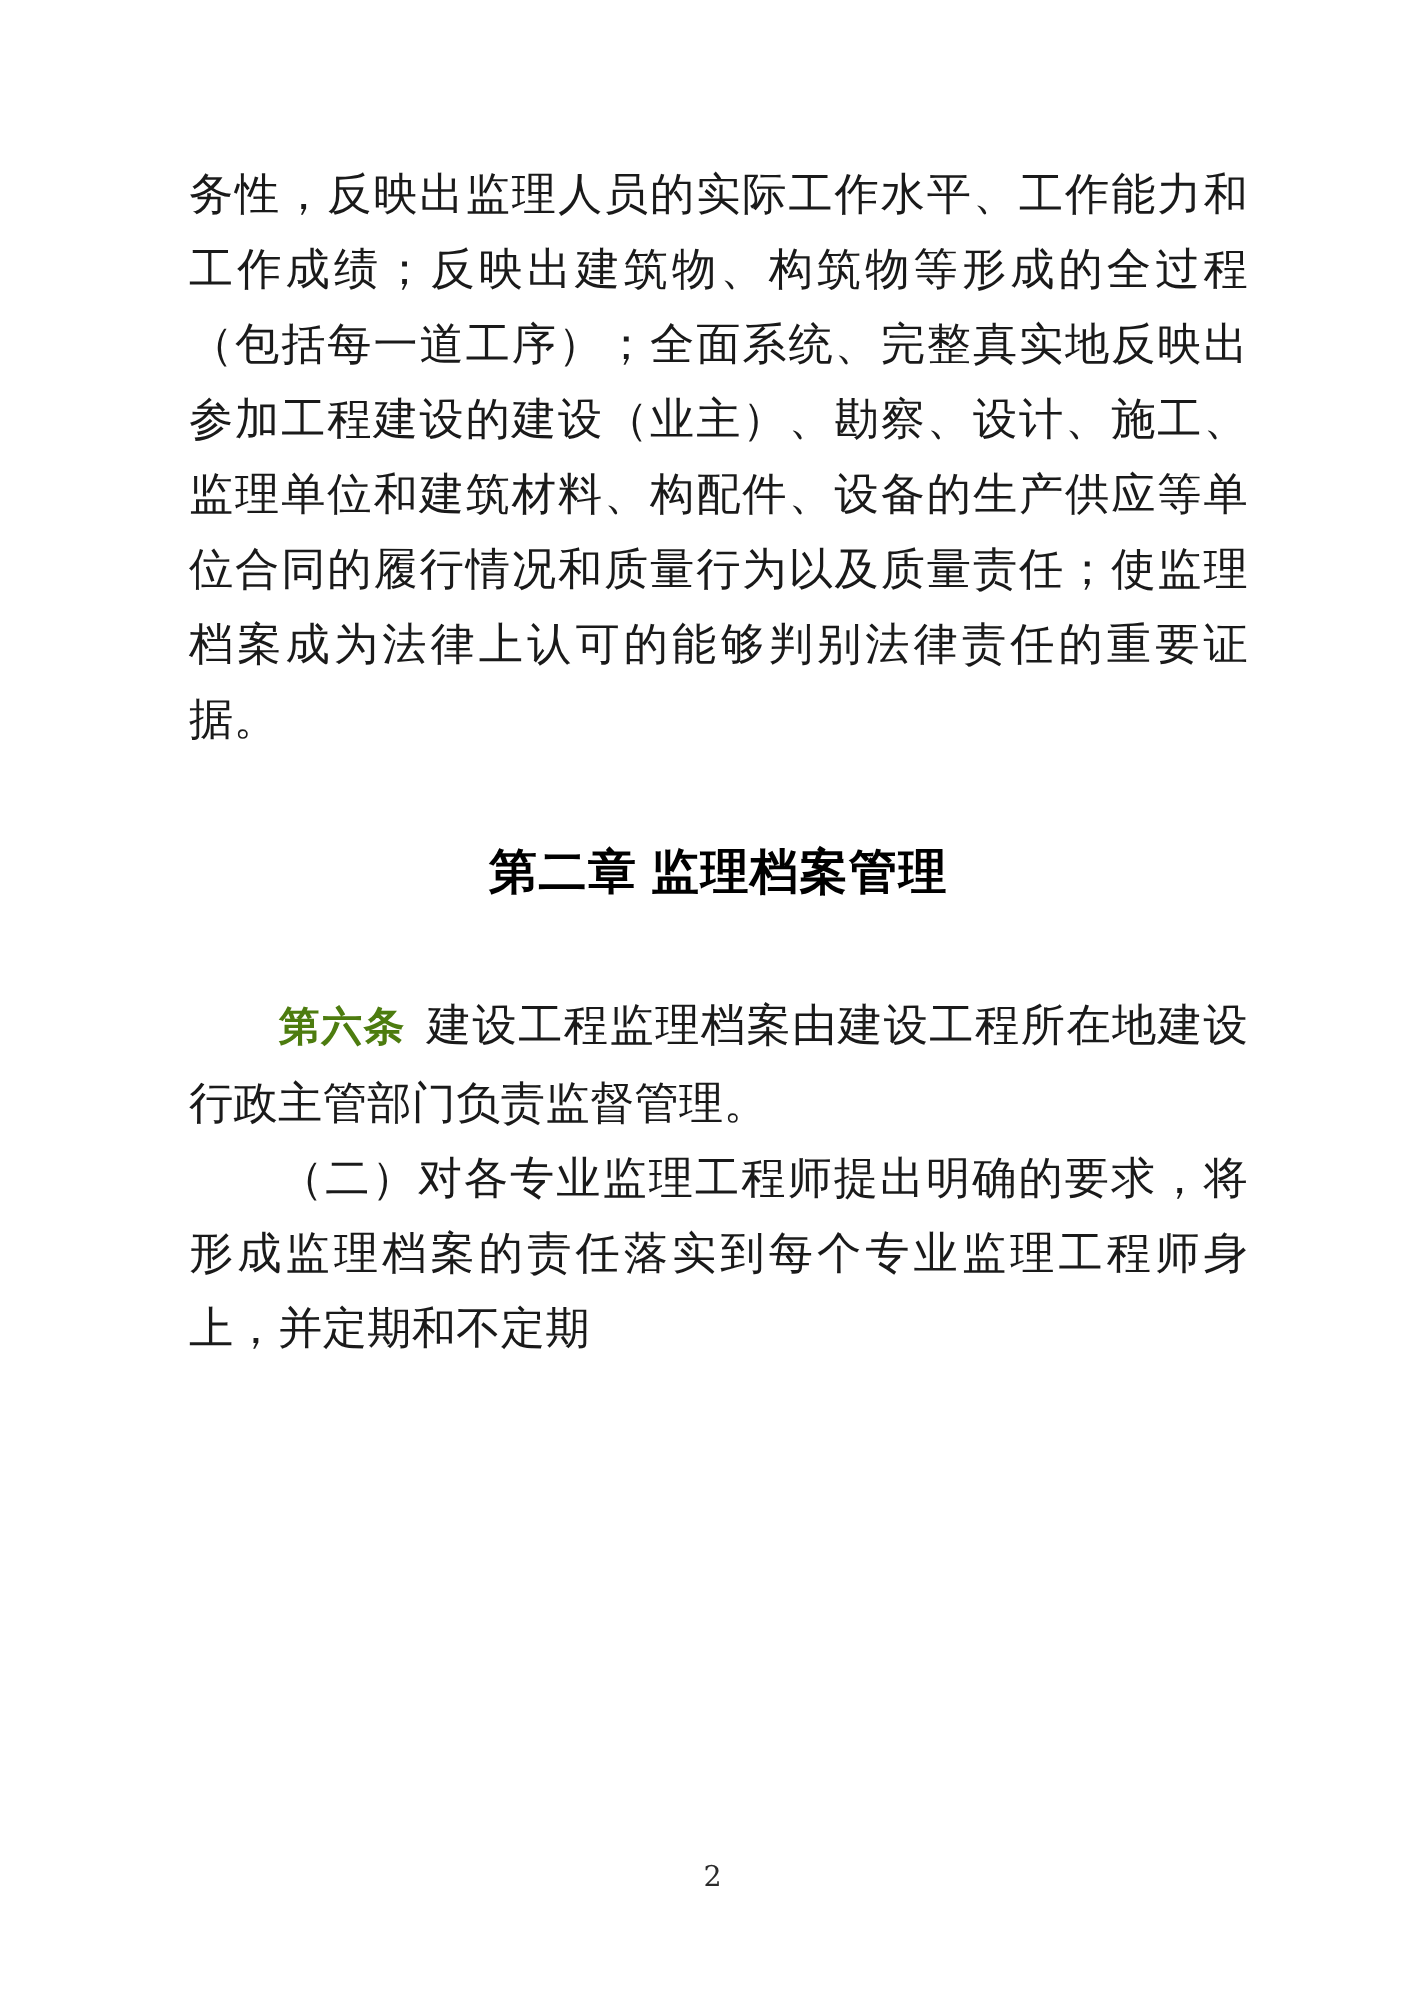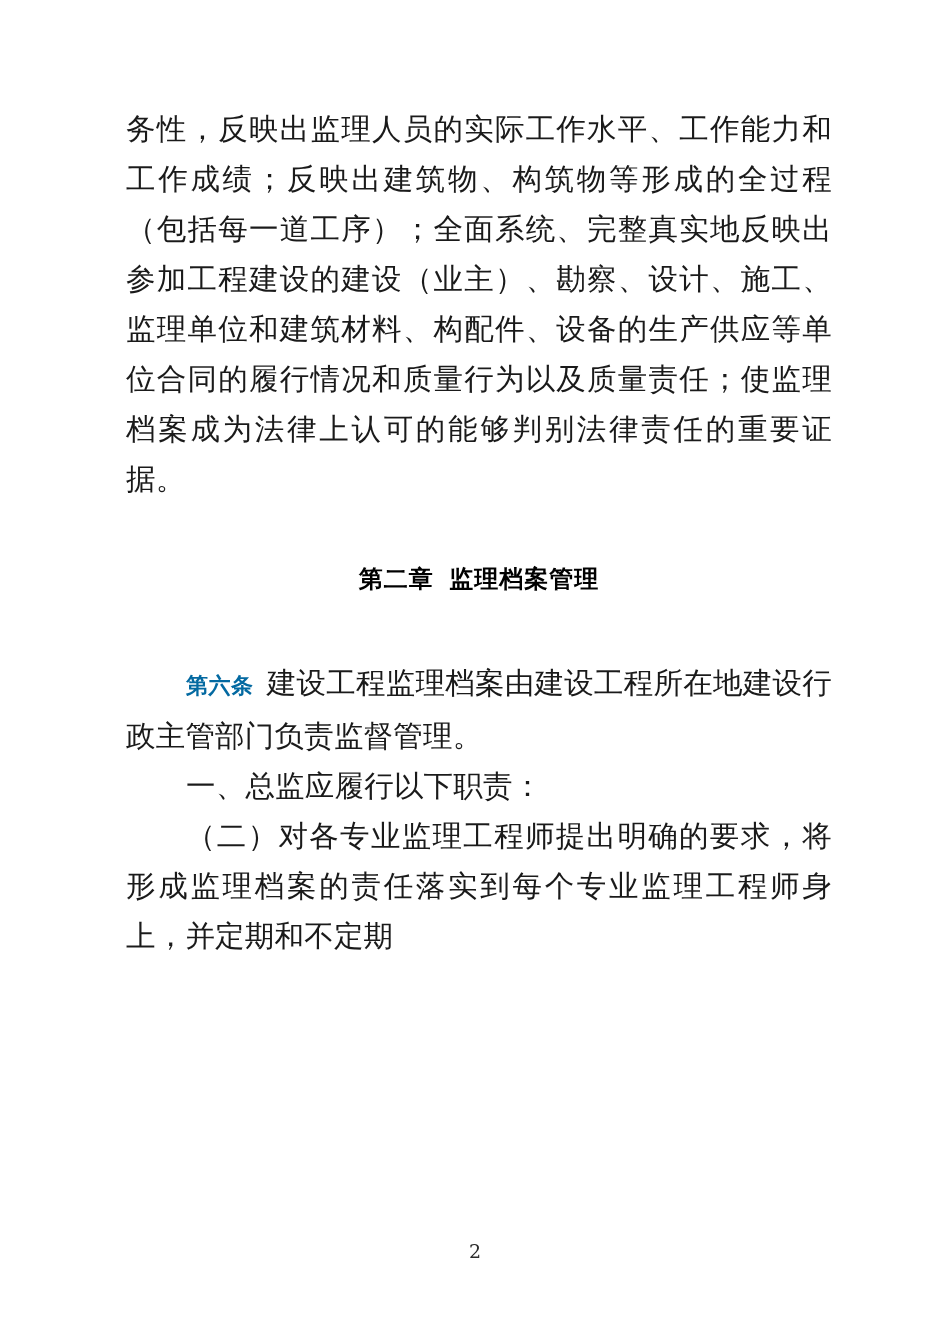--- a/index.html
+++ b/index.html
@@ -45,34 +45,34 @@
     text-align-last: left;
   }
 
   .para.indent2 {
     text-indent: 60px;
   }
 
   .lead {
     font-family: "DejaVu Sans", "Liberation Sans", sans-serif;
     font-weight: bold;
-    font-size: 22px;
+    font-size: 27px;
     letter-spacing: 0.5px;
-    color: #0369a1;
+    color: #4d7c0f;
   }
 
   .lead-gap {
     display: inline-block;
     width: 13px;
   }
 
   .chapter-heading {
-    font-family: Liberation Mono, monospace;
+    font-family: Liberation Serif, serif;
     font-weight: bold;
-    font-size: 24px;
+    font-size: 32px;
     letter-spacing: 1px;
     text-align: center;
     color: #000000;
     margin: 0;
     line-height: 50px;
   }
 
   .spacer-before-heading { height: 52px; }
   .spacer-after-heading  { height: 52px; }
 
@@ -99,21 +99,20 @@
     <div class="spacer-before-heading"></div>
 
     <h2 class="chapter-heading">第二章  监理档案管理</h2>
 
     <div class="spacer-after-heading"></div>
 
     <p class="para indent2"><span class="lead">第六条</span><span class="lead-gap"></span><span>建设工程监理档案由建设工程所在地建设行政主管部门负责监督管理。</span></p>
 
 
 
-    <p class="para indent2">一、总监应履行以下职责：</p>
 
 
     <p class="para indent2">（二）对各专业监理工程师提出明确的要求，将形成监理档案的责任落实到每个专业监理工程师身上，并定期和不定期</p>
 
   </div>
 
   <div id="page-number">2</div>
 
 </div>
 

